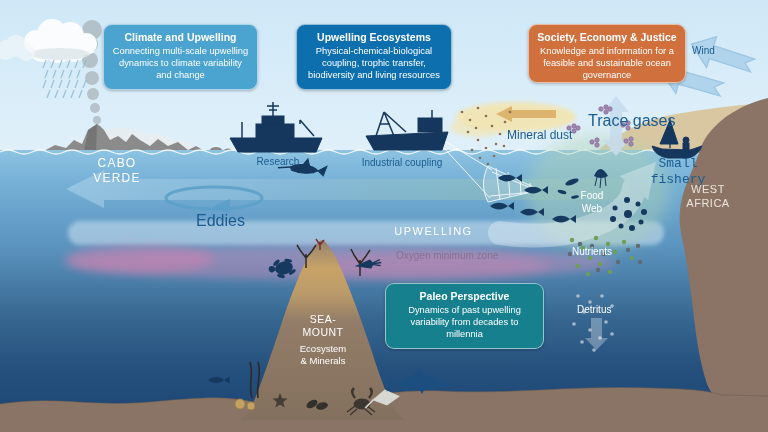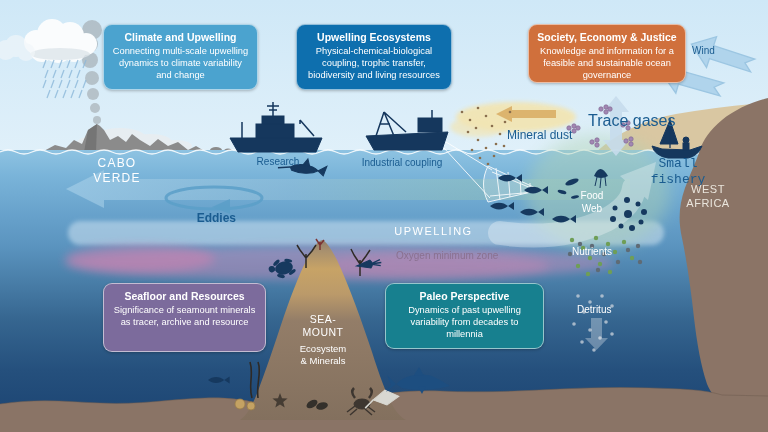--- a/index.html
+++ b/index.html
@@ -353,21 +353,21 @@
 
 <span class="lbl white" style="left:82px;top:156px;width:70px;text-align:center;font-size:12px;letter-spacing:1.2px;">CABO VERDE</span>
 <span class="lbl blue" style="left:252px;top:156px;width:52px;text-align:center;font-size:10px;">Research</span>
 <span class="lbl blue" style="left:360px;top:157px;width:84px;text-align:center;font-size:10px;">Industrial coupling</span>
 <span class="lbl blue" style="left:644px;top:156px;width:68px;text-align:center;font-size:13px;font-family:Liberation Mono, monospace;">Small fishery</span>
 <span class="lbl blue" style="left:692px;top:45px;font-size:10px;">Wind</span>
 <span class="lbl" style="left:672px;top:183px;width:72px;text-align:center;font-size:11px;letter-spacing:0.5px;color:#eae5dc;">WEST
 AFRICA</span>
 <span class="lbl blue" style="left:507px;top:128px;font-size:12px;">Mineral dust</span>
 <span class="lbl blue" style="left:588px;top:111px;font-size:16px;">Trace gases</span>
-<span class="lbl blue" style="left:196px;top:211px;width:40px;text-align:right;font-size:12px;font-weight:bold;">Eddies</span>
+<span class="lbl blue" style="left:196px;top:211px;width:40px;text-align:right;font-size:16px;">Eddies</span>
 <span class="lbl white" style="left:386px;top:225px;width:95px;text-align:center;font-size:11px;letter-spacing:1.5px;">UPWELLING</span>
 <span class="lbl white" style="left:573px;top:190px;width:38px;text-align:center;font-size:10px;">Food
 Web</span>
 <span class="lbl" style="left:396px;top:250px;font-size:10px;color:#8a7190;">Oxygen minimum zone</span>
 <span class="lbl white" style="left:572px;top:246px;font-size:10px;">Nutrients</span>
 <span class="lbl white" style="left:577px;top:304px;font-size:10px;">Detritus</span>
 <span class="lbl white" style="left:286px;top:343px;width:74px;text-align:center;font-size:9.5px;">Ecosystem
 &amp; Minerals</span>
 <span class="lbl white" style="left:294px;top:313px;width:58px;text-align:center;font-size:10.5px;letter-spacing:0.5px;">SEA-
 MOUNT</span>
@@ -377,22 +377,18 @@
   <div class="b">Connecting multi-scale upwelling dynamics to climate variability and change</div>
 </div>
 <div class="box bx-eco">
   <div class="t">Upwelling Ecosystems</div>
   <div class="b">Physical-chemical-biological coupling, trophic transfer, biodiversity and living resources</div>
 </div>
 <div class="box bx-soc">
   <div class="t">Society, Economy &amp; Justice</div>
   <div class="b">Knowledge and information for a feasible and sustainable ocean governance</div>
 </div>
-<div class="box bx-sea">
-  <div class="t">Seafloor and Resources</div>
-  <div class="b">Significance of seamount minerals as tracer, archive and resource</div>
-</div>
 <div class="box bx-pal">
   <div class="t">Paleo Perspective</div>
   <div class="b">Dynamics of past upwelling variability from decades to millennia</div>
 </div>
 
 </div>
 
 </body></html>

